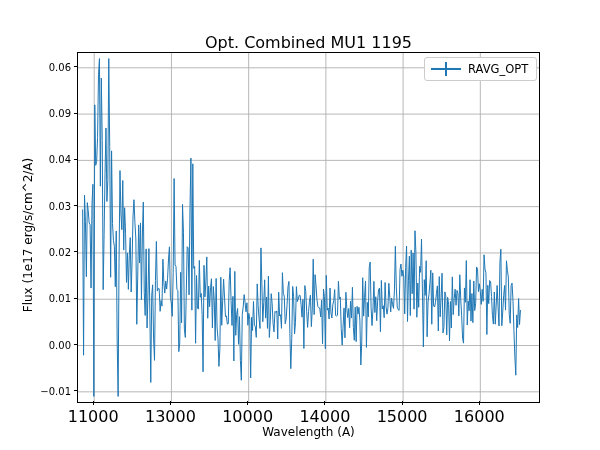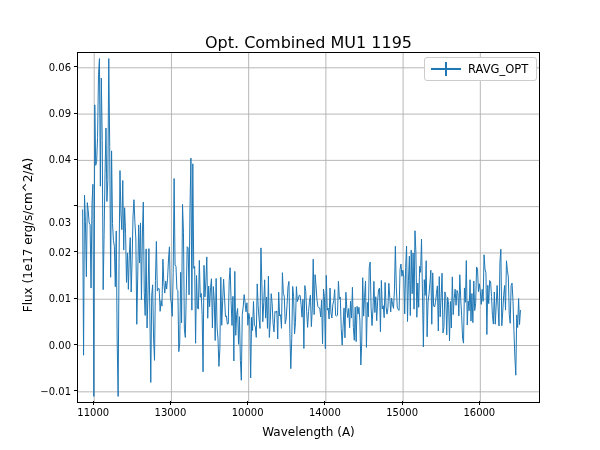--- a/index.html
+++ b/index.html
@@ -59,21 +59,21 @@
     height: 450px;
     pointer-events: none;
   }
   .ytick-label {
     position: absolute;
     width: 60px;
     right: auto;
   }
   .xtick-label {
     position: absolute;
-    font-size: 10px;
+    font-size: 16px;
     color: #000000;
     white-space: nowrap;
     transform: translateX(-50%);
     top: 407px;
   }
   .tick-mark {
     position: absolute;
     background: #000000;
   }
   #xlabel {
@@ -169,21 +169,21 @@
 
   <div class="ytick-wrap" id="tick-layer">
       <div class="ytick-label" style="left: 11px; top: 390.817px; text-align: right;">−0.01</div>
       <div class="tick-mark" style="left: 73.5px; top: 390.317px; width: 3.5px; height: 1px;"></div>
       <div class="ytick-label" style="left: 11px; top: 344.531px; text-align: right;">0.00</div>
       <div class="tick-mark" style="left: 73.5px; top: 344.031px; width: 3.5px; height: 1px;"></div>
       <div class="ytick-label" style="left: 11px; top: 298.244px; text-align: right;">0.01</div>
       <div class="tick-mark" style="left: 73.5px; top: 297.744px; width: 3.5px; height: 1px;"></div>
       <div class="ytick-label" style="left: 11px; top: 251.958px; text-align: right;">0.02</div>
       <div class="tick-mark" style="left: 73.5px; top: 251.458px; width: 3.5px; height: 1px;"></div>
-      <div class="ytick-label" style="left: 11px; top: 205.671px; text-align: right; margin-top: 16px;">0.03</div>
+      <div class="ytick-label" style="left: 11px; top: 205.671px; text-align: right;">0.03</div>
       <div class="tick-mark" style="left: 73.5px; top: 205.171px; width: 3.5px; height: 1px;"></div>
       <div class="ytick-label" style="left: 11px; top: 159.385px; text-align: right;">0.04</div>
       <div class="tick-mark" style="left: 73.5px; top: 158.885px; width: 3.5px; height: 1px;"></div>
       <div class="ytick-label" style="left: 11px; top: 113.098px; text-align: right;">0.09</div>
       <div class="tick-mark" style="left: 73.5px; top: 112.598px; width: 3.5px; height: 1px;"></div>
       <div class="ytick-label" style="left: 11px; top: 66.8117px; text-align: right;">0.06</div>
       <div class="tick-mark" style="left: 73.5px; top: 66.3117px; width: 3.5px; height: 1px;"></div>
       <div class="xtick-label" style="left: 93.2161px;">11000</div>
       <div class="tick-mark" style="left: 92.7161px; top: 401px; width: 1px; height: 3.5px;"></div>
       <div class="xtick-label" style="left: 170.436px;">13000</div>

